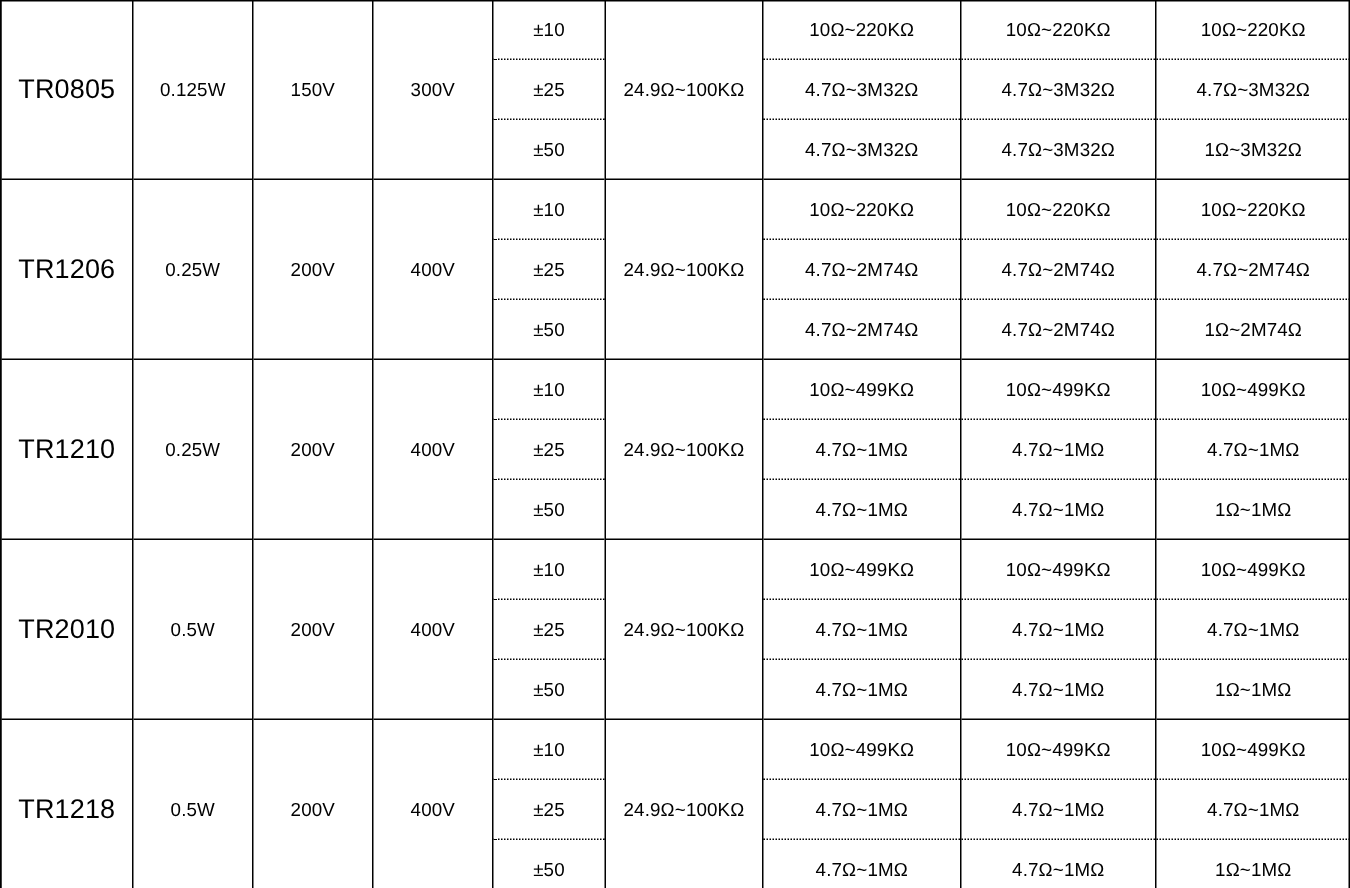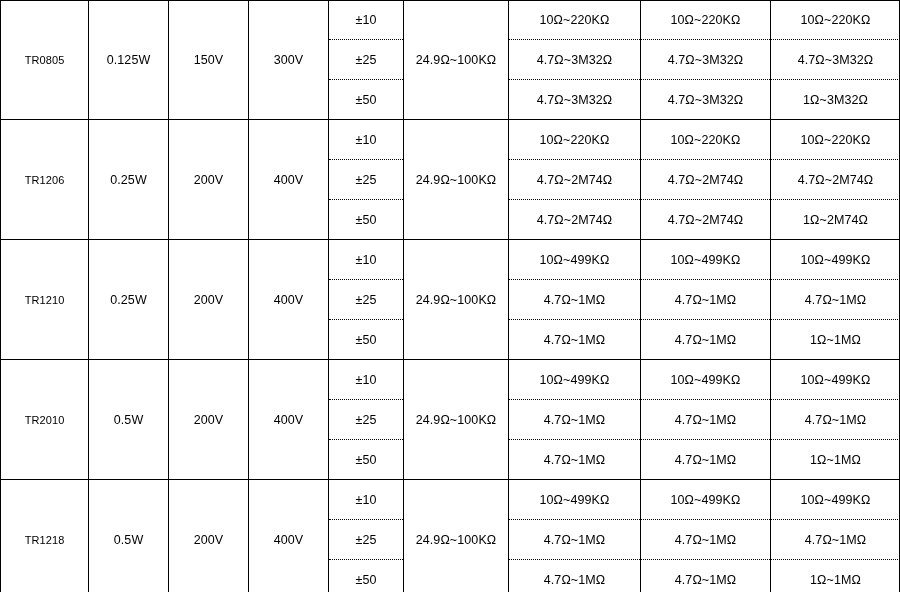--- a/index.html
+++ b/index.html
@@ -67,21 +67,21 @@
   .frame-right {
     position: absolute;
     right: 0; top: 0;
     width: 1px; height: 592px;
     background: #000;
   }
   .rowcell {
     height: 39px;
   }
   .partcell {
-    font-size: 11px;
+    font-size: 18px;
   }
 </style>
 </head>
 <body>
 
 <div id="sheet">
   <div class="frame-top"></div>
   <div class="frame-left"></div>
   <div class="frame-right"></div>
 

